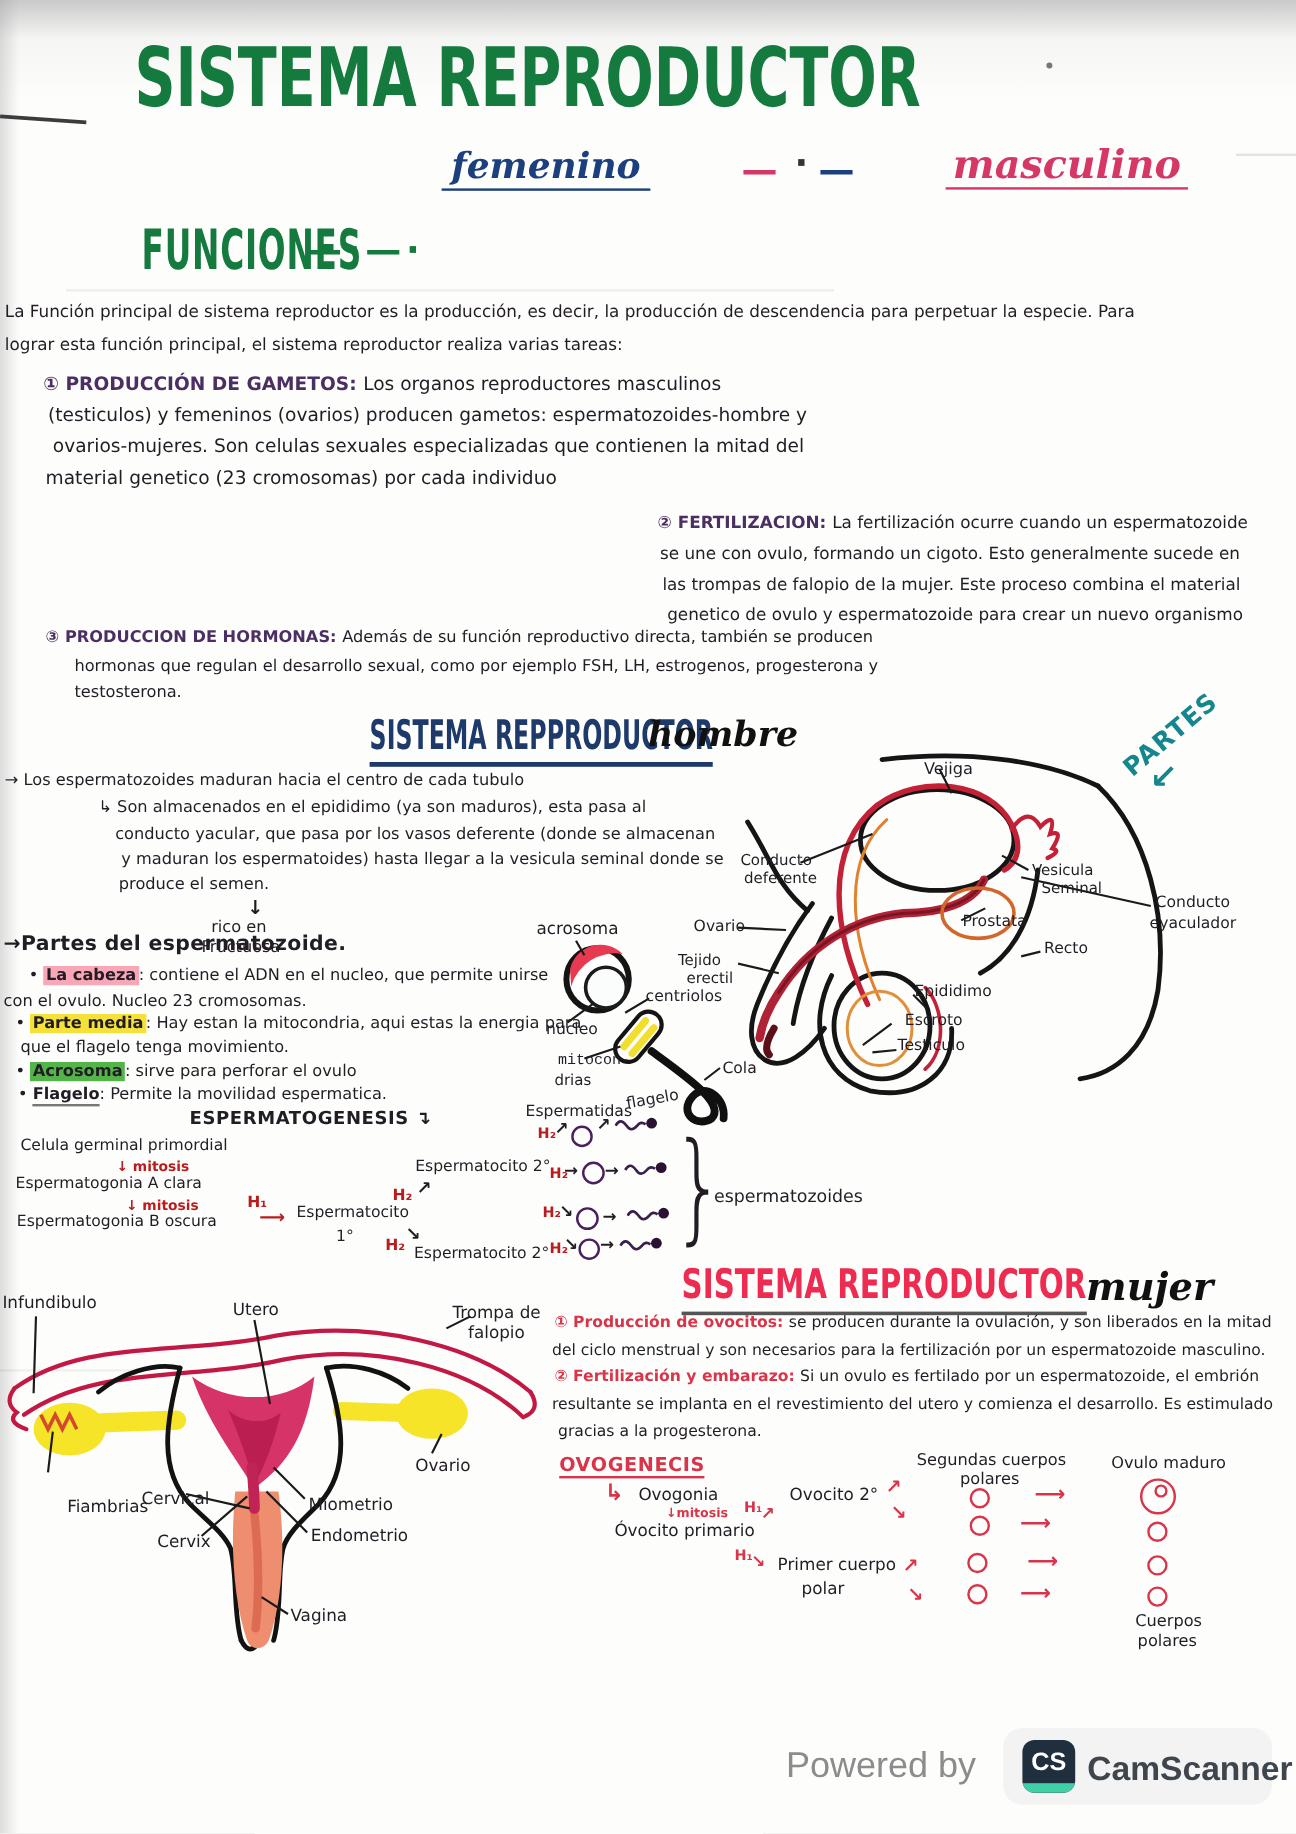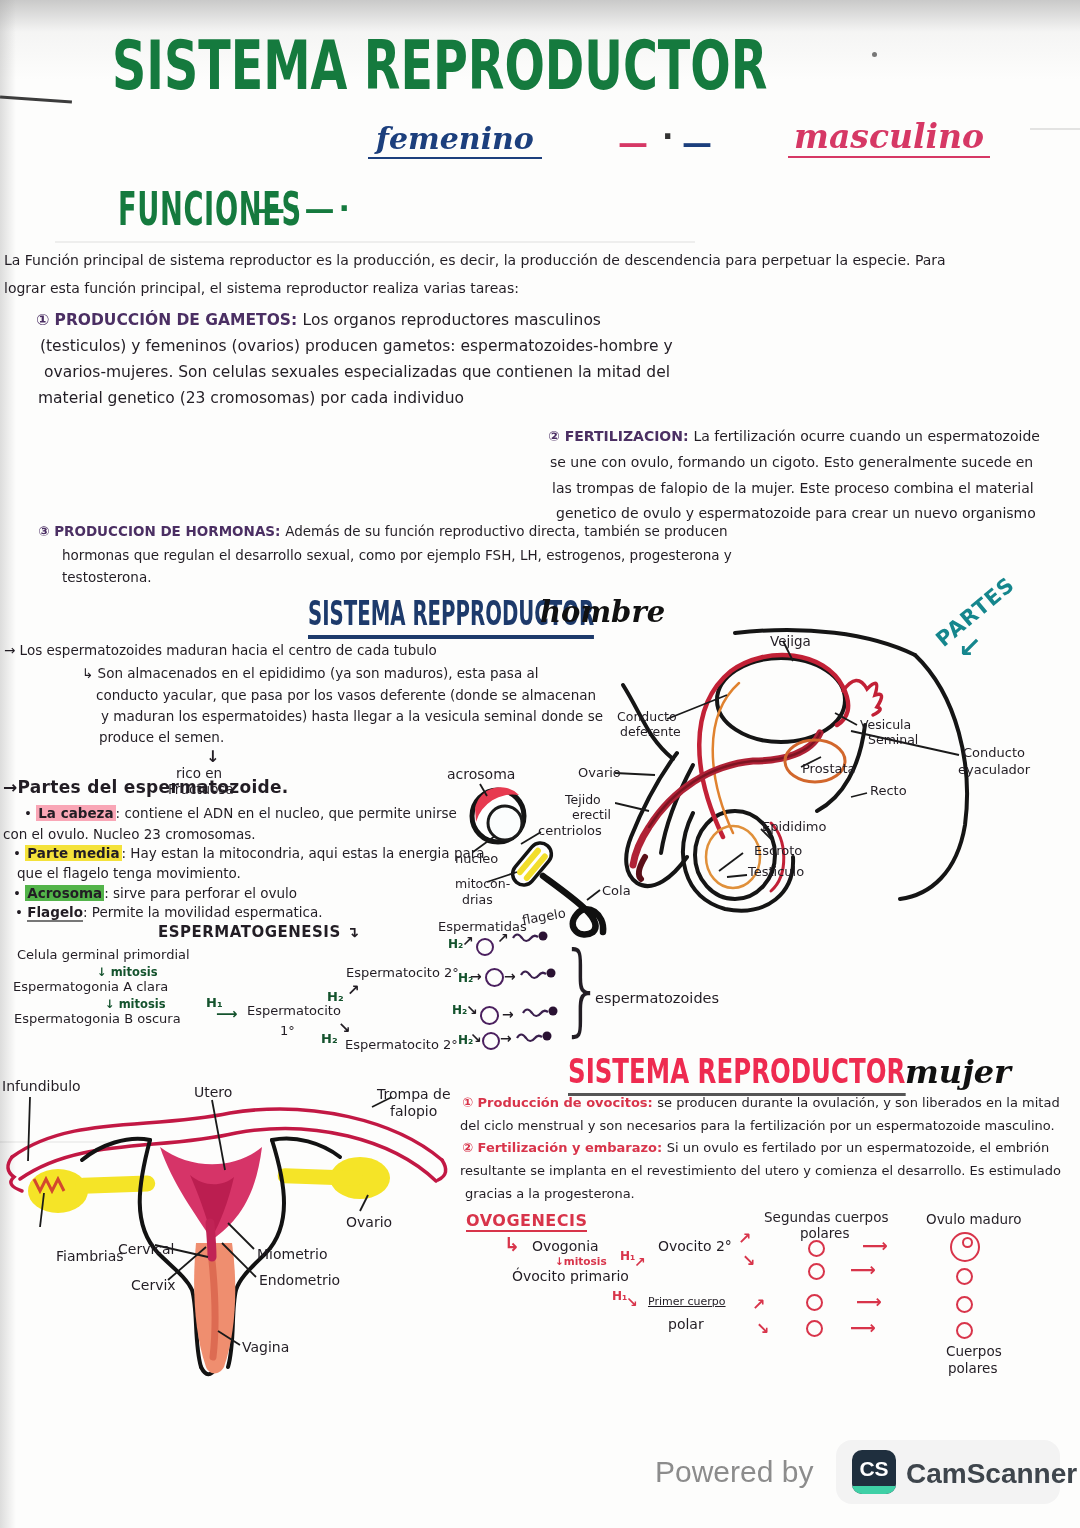--- a/index.html
+++ b/index.html
@@ -1,21 +1,21 @@
 <!DOCTYPE html>
 <html><head>
 <meta charset="utf-8">
 <style>
   html,body{margin:0;padding:0;background:#e9e9e9;}
   .page{position:relative;width:1080px;height:1528px;margin:0 auto;background:#fdfdfc;
         font-family:"DejaVu Sans",sans-serif;color:#201c22;overflow:hidden;}
   .L{position:absolute;white-space:nowrap;line-height:1.15;}
   .ink{color:#221d24;}
   .purple{color:#4b2f63;font-weight:bold;}
-  .blue{color:#14532d;font-weight:bold;}
+  .blue{color:#b91c1c;font-weight:bold;}
   .redink{color:#d8344a;font-weight:bold;}
   .teal{color:#15868d;font-weight:bold;}
   .marker-green{color:#157a3e;font-weight:800;}
   .marker-navy{color:#1d3a6b;font-weight:800;}
   .marker-pink{color:#ee2b50;font-weight:800;}
   .cursive{font-family:"DejaVu Serif",serif;font-style:italic;font-weight:bold;}
   .hl-pink{background:#f9a6b6;padding:0 2px;margin-top:26px;}
   .hl-yellow{background:#f4e23a;padding:0 2px;}
   .hl-green{background:#53b44a;padding:0 2px;}
   .u-gray{border-bottom:2px solid #777;}
@@ -196,21 +196,21 @@
       <line x1="18" y1="72" x2="40" y2="56"></line>
       <line x1="86" y1="52" x2="66" y2="64"></line>
       <line x1="32" y1="102" x2="62" y2="92"></line>
       <line x1="145" y1="110" x2="132" y2="120"></line>
     </g>
   </svg>
   <div>
     <div class="L ink" style="left:447px;top:766px;font-size:14px;">acrosoma</div>
     <div class="L ink" style="left:455px;top:852px;font-size:13px;">nucleo</div>
     <div class="L ink" style="left:538px;top:824px;font-size:13px;">centriolos</div>
-    <div class="L ink" style="left:455px;top:877px;font-size:12.5px;">mitocon-</div>
+    <div class="L ink" style="left:465px;top:877px;font-size:12.5px;font-family:Liberation Mono, monospace;">mitocon-</div>
     <div class="L ink" style="left:462px;top:893px;font-size:12.5px;">drias</div>
     <div class="L ink" style="left:602px;top:884px;font-size:13px;">Cola</div>
   </div>
 
   <svg class="L" style="left:615px;top:625px;" width="460" height="290" viewBox="0 0 460 290">
     <g fill="none" stroke="#151515" stroke-width="4" stroke-linecap="round">
       <path d="M120 8 C190 0 255 8 300 30"></path>
       <path d="M8 60 C28 92 32 112 58 134"></path>
       <ellipse cx="166" cy="75" rx="64" ry="42"></ellipse>
       <path d="M300 30 C342 70 358 140 350 200 C342 248 315 270 285 274"></path>
@@ -286,21 +286,21 @@
     <div class="L ink" style="left:532px;top:1238px;font-size:14px;">Ovogonia</div>
     <div class="L redink" style="left:555px;top:1255px;font-size:10.5px;">↓mitosis</div>
     <div class="L ink" style="left:512px;top:1268px;font-size:14px;">Óvocito primario</div>
     <span class="L redink" style="left:620px;top:1250px;font-size:12px;">H₁</span>
     <span class="L redink" style="left:634px;top:1254px;font-size:14px;">↗</span>
     <div class="L ink" style="left:658px;top:1238px;font-size:14px;">Ovocito 2°</div>
     <span class="L redink" style="left:738px;top:1230px;font-size:16px;">↗</span>
     <span class="L redink" style="left:742px;top:1252px;font-size:16px;">↘</span>
     <span class="L redink" style="left:612px;top:1290px;font-size:12px;">H₁</span>
     <span class="L redink" style="left:626px;top:1294px;font-size:14px;">↘</span>
-    <div class="L ink" style="left:648px;top:1296px;font-size:11px;text-decoration:underline;">Primer cuerpo</div>
+    <div class="L ink" style="left:648px;top:1296px;font-size:14px;">Primer cuerpo</div>
     <div class="L ink" style="left:668px;top:1316px;font-size:14px;">polar</div>
     <span class="L redink" style="left:752px;top:1296px;font-size:16px;">↗</span>
     <span class="L redink" style="left:756px;top:1320px;font-size:16px;">↘</span>
 
     <div class="L ink" style="left:764px;top:1210px;font-size:13.5px;">Segundas cuerpos</div>
     <div class="L ink" style="left:800px;top:1226px;font-size:13.5px;">polares</div>
 
     <div class="rcirc" style="left:808px;top:1240px;width:13px;height:13px;"></div>
     <div class="rcirc" style="left:808px;top:1263px;width:13px;height:13px;"></div>
     <div class="rcirc" style="left:806px;top:1294px;width:13px;height:13px;"></div>

